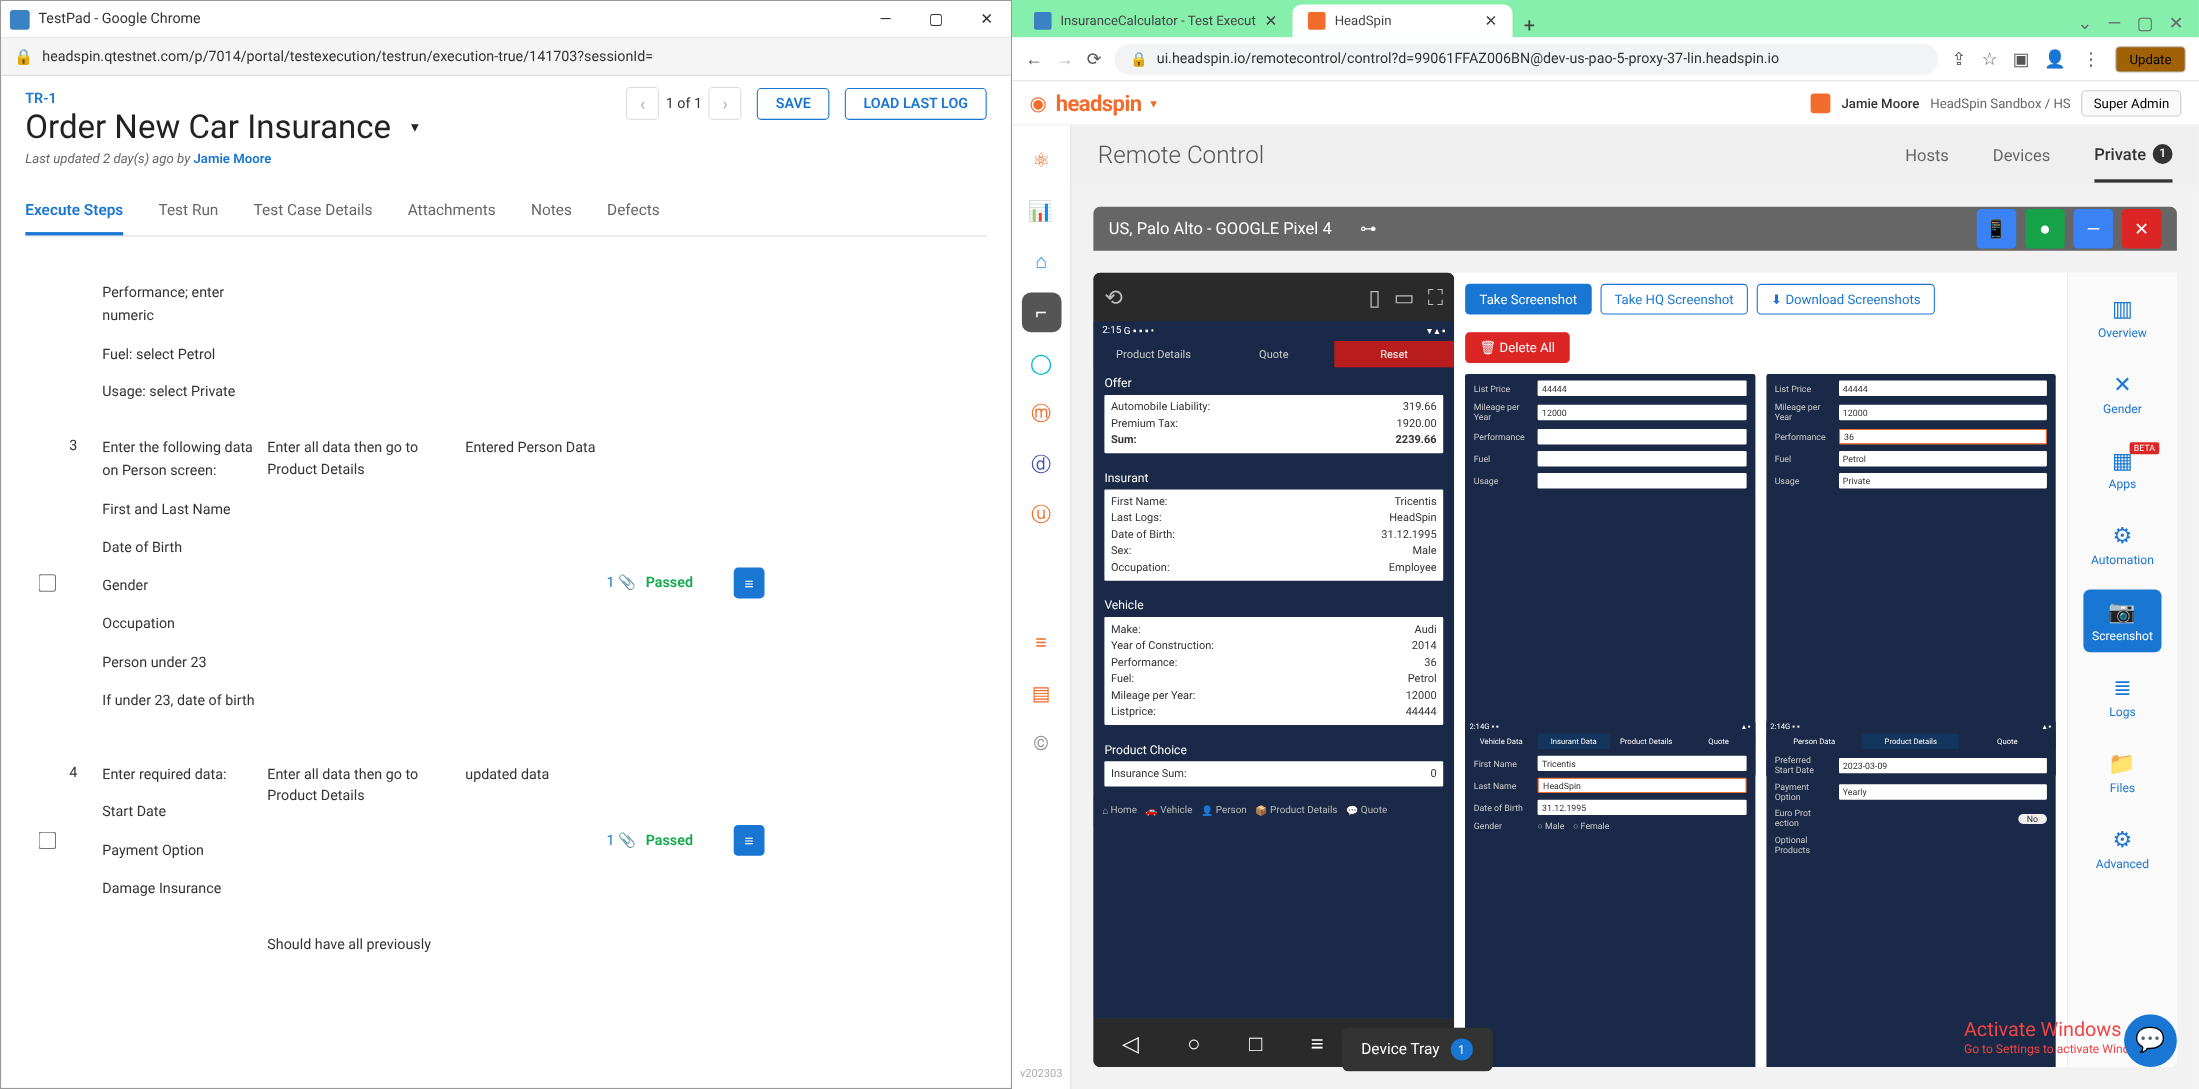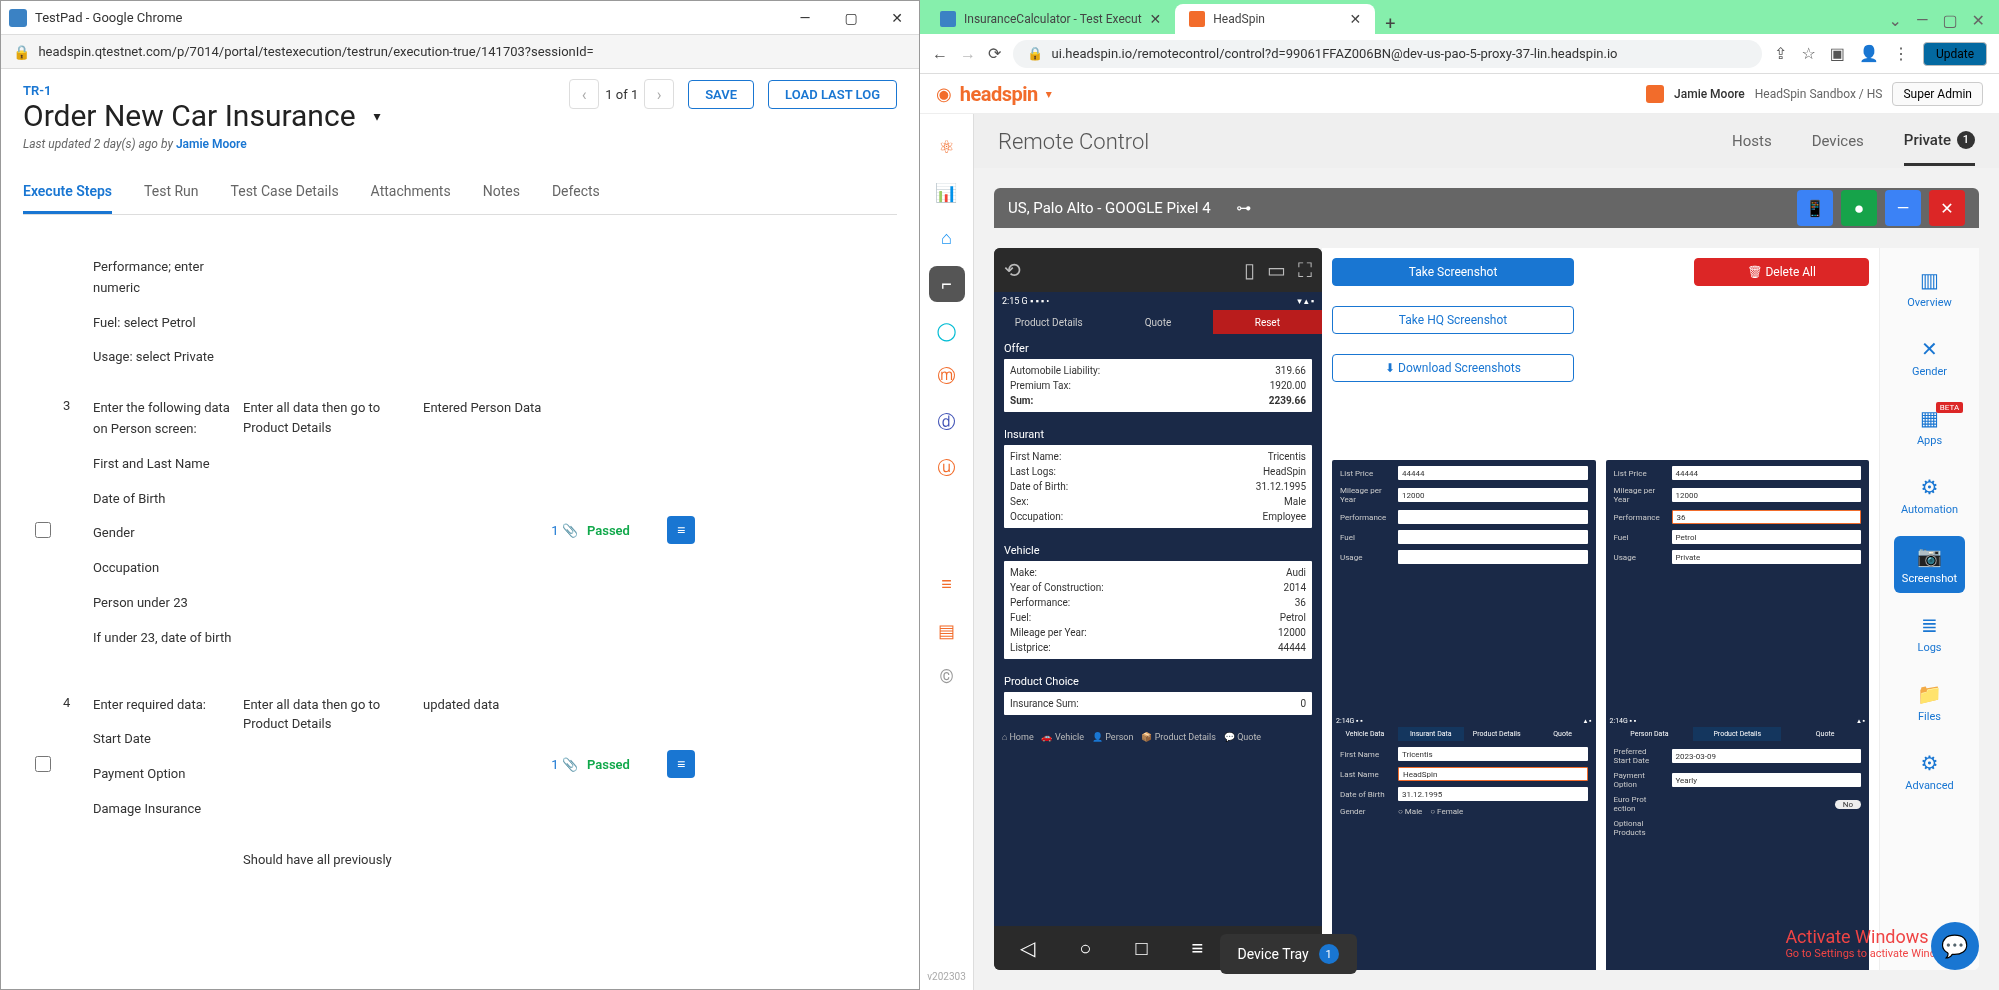--- a/index.html
+++ b/index.html
@@ -56,21 +56,21 @@
 .chrome-tab.active { background: #fff; }
 .chrome-tab .tab-icon { width: 16px; height: 16px; border-radius: 2px; }
 .chrome-tab .close-x { margin-left: auto; font-size: 14px; }
 .new-tab-btn { font-size: 18px; color: #444; padding: 0 10px; }
 .chrome-top .win-btns-r { margin-left: auto; display: flex; gap: 14px; padding-bottom: 4px; padding-right: 8px; }
 
 .chrome-url-row { height: 40px; background: #fff; display: flex; align-items: center; padding: 0 12px; gap: 12px; border-bottom: 1px solid #ddd; }
 .nav-icon { font-size: 16px; color: #555; }
 .chrome-url-input { flex: 1; height: 28px; background: #f1f3f4; border-radius: 14px; display: flex; align-items: center; padding: 0 14px; font-size: 13px; color: #333; gap: 8px; }
 .url-right-icons { display: flex; align-items: center; gap: 14px; color: #555; }
-.update-btn { border: 1px solid #bbb; background: #0369a1; padding: 4px 12px; border-radius: 4px; font-size: 12px; }
+.update-btn { border: 1px solid #bbb; background: #a16207; padding: 4px 12px; border-radius: 4px; font-size: 12px; }
 
 .hs-topbar { height: 40px; background: #fff; display: flex; align-items: center; padding: 0 16px; border-bottom: 1px solid #eee; }
 .hs-logo { display: flex; align-items: center; gap: 8px; }
 .hs-logo-icon { font-size: 18px; color: #f26c2b; }
 .hs-logo-text { font-size: 20px; font-weight: 700; color: #f26c2b; letter-spacing: -0.5px; }
 .hs-user { margin-left: auto; display: flex; align-items: center; gap: 10px; font-size: 12px; color: #666; }
 .hs-user .uicon { width: 18px; height: 18px; background: #f26c2b; border-radius: 3px; }
 .hs-user .uname { color: #333; font-weight: 500; }
 .super-admin-btn { border: 1px solid #ccc; padding: 4px 10px; border-radius: 4px; font-size: 12px; background: #fafafa; }
 
@@ -117,21 +117,21 @@
 .phone-card-row { display: flex; justify-content: space-between; font-size: 10px; line-height: 1.5; }
 
 .phone-bottom-nav { height: 28px; background: #1a2947; display: flex; align-items: center; padding: 0 8px; gap: 8px; font-size: 9px; color: #bbb; }
 .phone-bottom-nav .bni { display: flex; align-items: center; gap: 2px; }
 
 .android-nav { height: 44px; background: #2a2a2a; display: flex; align-items: center; justify-content: center; gap: 44px; color: #fff; font-size: 20px; }
 
 
 .shots-panel { flex: 1; background: #fff; border-radius: 0 0 6px 6px; display: flex; flex-direction: column; overflow: hidden; margin-left: -14px; }
 .shots-wrapper { flex: 1; display: flex; flex-direction: column; margin-right: 100px; overflow: hidden; }
-.shots-actions { padding: 10px; display: flex; gap: 20px; flex-wrap: wrap; flex-direction: column; }
+.shots-actions { padding: 10px; display: flex; gap: 8px; flex-wrap: wrap; }
 .shot-btn { padding: 6px 12px; border-radius: 4px; font-size: 12px; cursor: pointer; border: 1px solid #1976d2; }
 .shot-btn.primary { background: #1976d2; color: #fff; }
 .shot-btn.outline { background: #fff; color: #1976d2; }
 .shot-btn.danger { background: #dc2626; color: #fff; border-color: #dc2626; }
 .shots-grid { flex: 1; display: grid; grid-template-columns: 1fr 1fr; gap: 10px; padding: 0 10px 10px; overflow: auto; }
 .mini-shot { background: #1a2947; border-radius: 2px; aspect-ratio: 0.72; font-size: 8px; color: #fff; overflow: hidden; display: flex; flex-direction: column; }
 .mini-shot .mini-status { height: 12px; padding: 0 4px; font-size: 7px; display: flex; align-items: center; }
 .mini-tabs { display: flex; height: 14px; font-size: 7px; }
 .mini-tabs div { flex: 1; text-align: center; line-height: 14px; background: #1a2947; }
 .mini-tabs div.hl { background: #14365e; }

